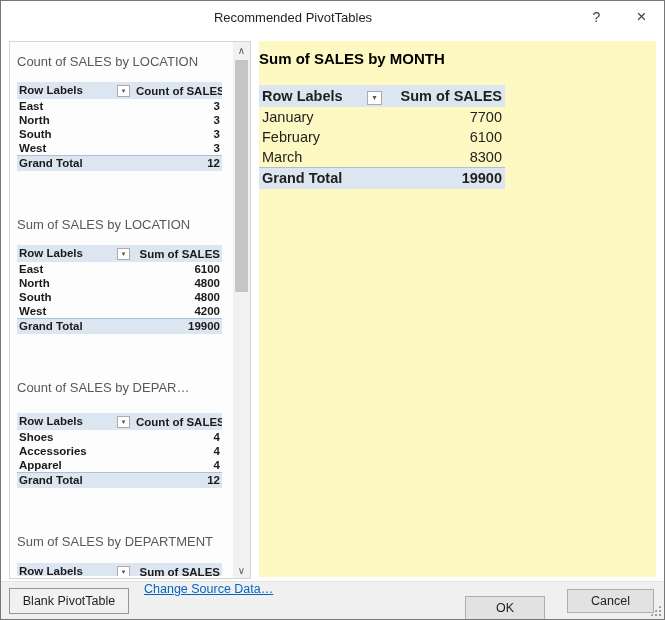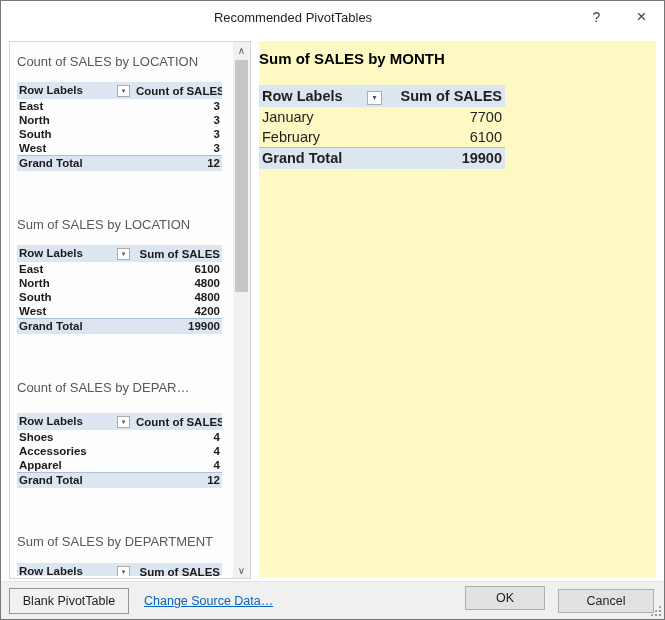--- a/index.html
+++ b/index.html
@@ -57,23 +57,23 @@
   table.big .c2 { width: 118px; text-align: right; }
   table.big thead tr { background: #DCE6F1; }
   table.big tr.total { background: #DCE6F1; border-top: 1px solid #aebfd9; font-weight: bold; }
   table.big tr.total td { height: 22px; }
   .dd-big { display: inline-block; width: 15px; height: 14px; background: #ffffff; border: 1px solid #ababab; font-size: 8px; line-height: 12px; text-align: center; color: #555; float: right; margin: 3px 2px 0 0; font-weight: normal; }
 
   
   .footer { position: absolute; left: 0; right: 0; bottom: 0; height: 38px; background: #f0f0f0; border-top: 1px solid #e3e3e3; }
   .btn { font-family: "Liberation Sans", sans-serif; font-size: 12.5px; color: #1f1f1f; display: flex; align-items: center; justify-content: center; cursor: default; }
   .blank-btn { position: absolute; left: 8px; top: 6px; width: 120px; height: 26px; background: #f1f1f1; border: 1px solid #969696; }
-  .link { position: absolute; left: 143px; top: 12px; font-size: 12.5px; color: #0563C1; text-decoration: underline; cursor: pointer; }
-  .ok-btn { position: absolute; right: 119px; top: 4px; width: 80px; height: 24px; background: #e2e2e2; border: 1px solid #aeaeae; }
-  .cancel-btn { position: absolute; right: 10px; top: 7px; width: 96px; height: 24px; background: #e2e2e2; border: 1px solid #aeaeae; }
+  .link { position: absolute; left: 143px; top: 0; font-size: 12.5px; color: #0563C1; text-decoration: underline; cursor: pointer; }
+  .ok-btn { position: absolute; right: 119px; top: 14px; width: 80px; height: 24px; background: #e2e2e2; border: 1px solid #aeaeae; }
+  .cancel-btn { position: absolute; right: 10px; top: 7px; width: 87px; height: 24px; background: #e2e2e2; border: 1px solid #aeaeae; }
   .grip { position: absolute; right: 2px; bottom: 2px; width: 13px; height: 13px;
           background-image: radial-gradient(#9a9a9a 1px, transparent 1.2px);
           background-size: 4px 4px; background-position: 1px 1px;
           clip-path: polygon(100% 0, 100% 100%, 0 100%); }
 </style>
 </head>
 <body>
 
 <div class="dialog">
 
@@ -226,20 +226,24 @@
       </thead>
       <tbody>
         <tr>
             <td class="c1">January</td>
             <td class="c2">7700</td>
           </tr>
         <tr>
             <td class="c1">February</td>
             <td class="c2">6100</td>
           </tr>
+        <tr>
+            <td class="c1">March</td>
+            <td class="c2">8300</td>
+          </tr>
         <tr class="total">
             <td class="c1">Grand Total</td>
             <td class="c2">19900</td>
           </tr>
       </tbody>
     </table>
   </div>
 
   <div class="footer">
     <div class="btn blank-btn">Blank PivotTable</div>

